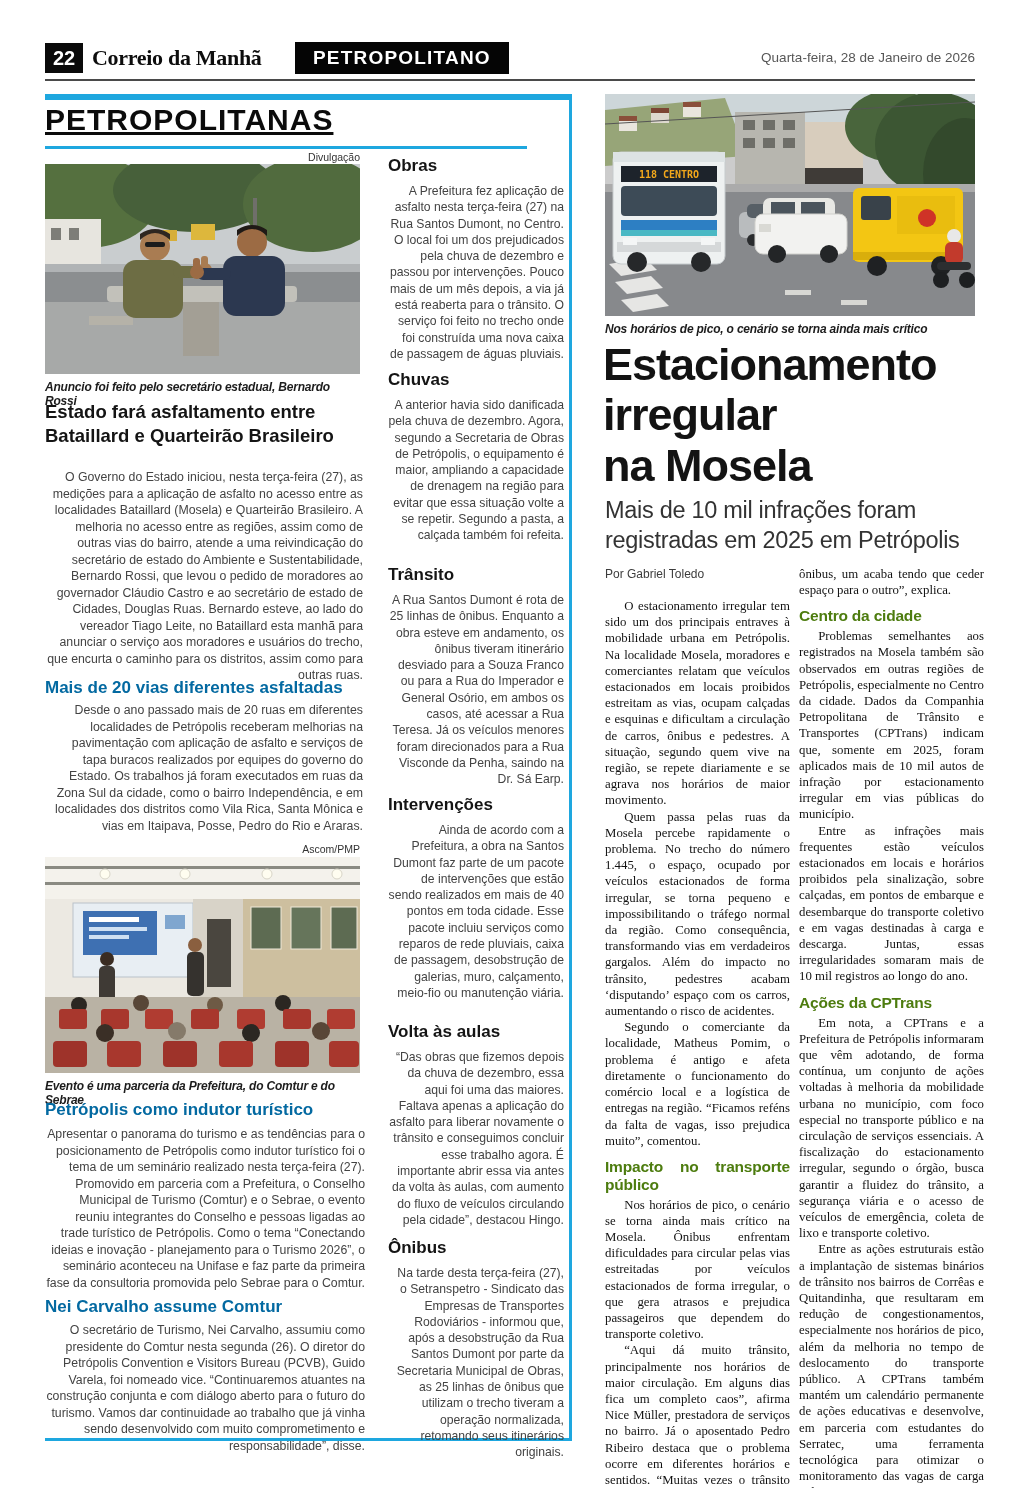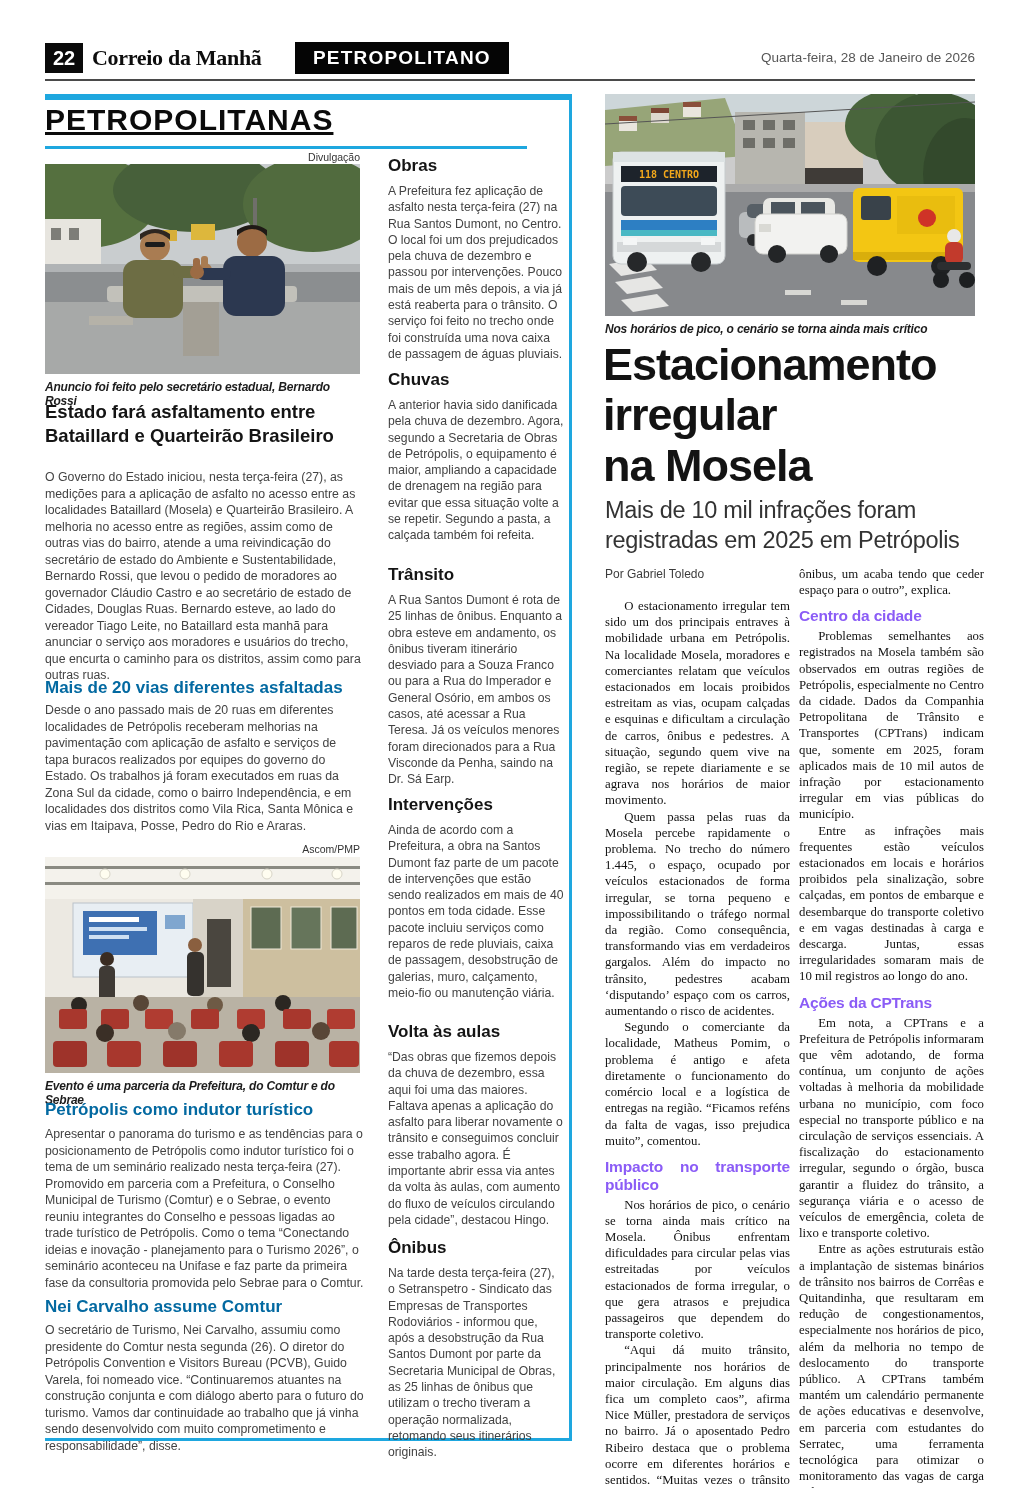--- a/index.html
+++ b/index.html
@@ -28,21 +28,21 @@
 
   
   .credit{font-size:10.5px;color:#333;text-align:right;}
   .caption{font-size:12px;font-weight:bold;font-style:italic;color:#1c1c1c;letter-spacing:-0.2px;}
   .photo{overflow:hidden;background:#ccc;}
   .photo svg{display:block;}
   #credit1{left:45px;top:151px;width:315px;}
   #photo1{left:45px;top:164px;width:315px;height:210px;}
   #caption1{left:45px;top:380px;width:318px;}
   #headline1{left:45px;top:400px;width:322px;font-size:18.5px;line-height:1.3;font-weight:bold;color:#141414;}
-  .body-sans{font-size:12.3px;line-height:16.5px;color:#434343;}
+  .body-sans{font-size:12.3px;line-height:16.5px;color:#434343;text-align:right;}
   #body1{left:45px;top:469px;width:318px;}
   .subhead-l{font-size:17px;font-weight:bold;color:#0369a1;}
   #heading2{left:45px;top:678px;}
   #body2{left:45px;top:702px;width:318px;}
   #credit2{left:45px;top:843px;width:315px;}
   #photo2{left:45px;top:857px;width:315px;height:216px;}
   #caption2{left:45px;top:1079px;width:318px;}
   #heading3{left:45px;top:1100px;}
   #body3{left:45px;top:1126px;width:320px;}
   #heading4{left:45px;top:1297px;}
@@ -64,21 +64,21 @@
   #main-subheadline{left:605px;top:496px;width:378px;font-size:23.5px;line-height:1.27;
                     color:#333;font-weight:400;letter-spacing:-0.3px;}
   #byline{left:605px;top:567px;font-size:12px;color:#3c3c3c;}
   .news-col{width:185px;font-family:"Liberation Serif",serif;font-size:12.8px;line-height:16.2px;
             text-align:justify;color:#121212;}
   #col1{left:605px;top:598px;}
   #col2{left:799px;top:566px;}
   .news-col p{margin:0;text-indent:1.5em;}
   .news-col p.cont{text-indent:0;}
   .news-col h4{font-family:"Liberation Sans",sans-serif;font-size:15.5px;line-height:1.15;
-               font-weight:bold;color:#8b5cf6;margin:9px 0 3px 0;letter-spacing:-0.2px;}
+               font-weight:bold;color:#4d7c0f;margin:9px 0 3px 0;letter-spacing:-0.2px;}
 </style>
 </head>
 <body>
 
 <div id="page">
 
   <div class="abs" id="pg-num">22</div>
   <div class="abs" id="masthead">Correio da Manhã</div>
   <div class="abs" id="banner">PETROPOLITANO</div>
   <div class="abs" id="edition-date">Quarta-feira, 28 de Janeiro de 2026</div>

